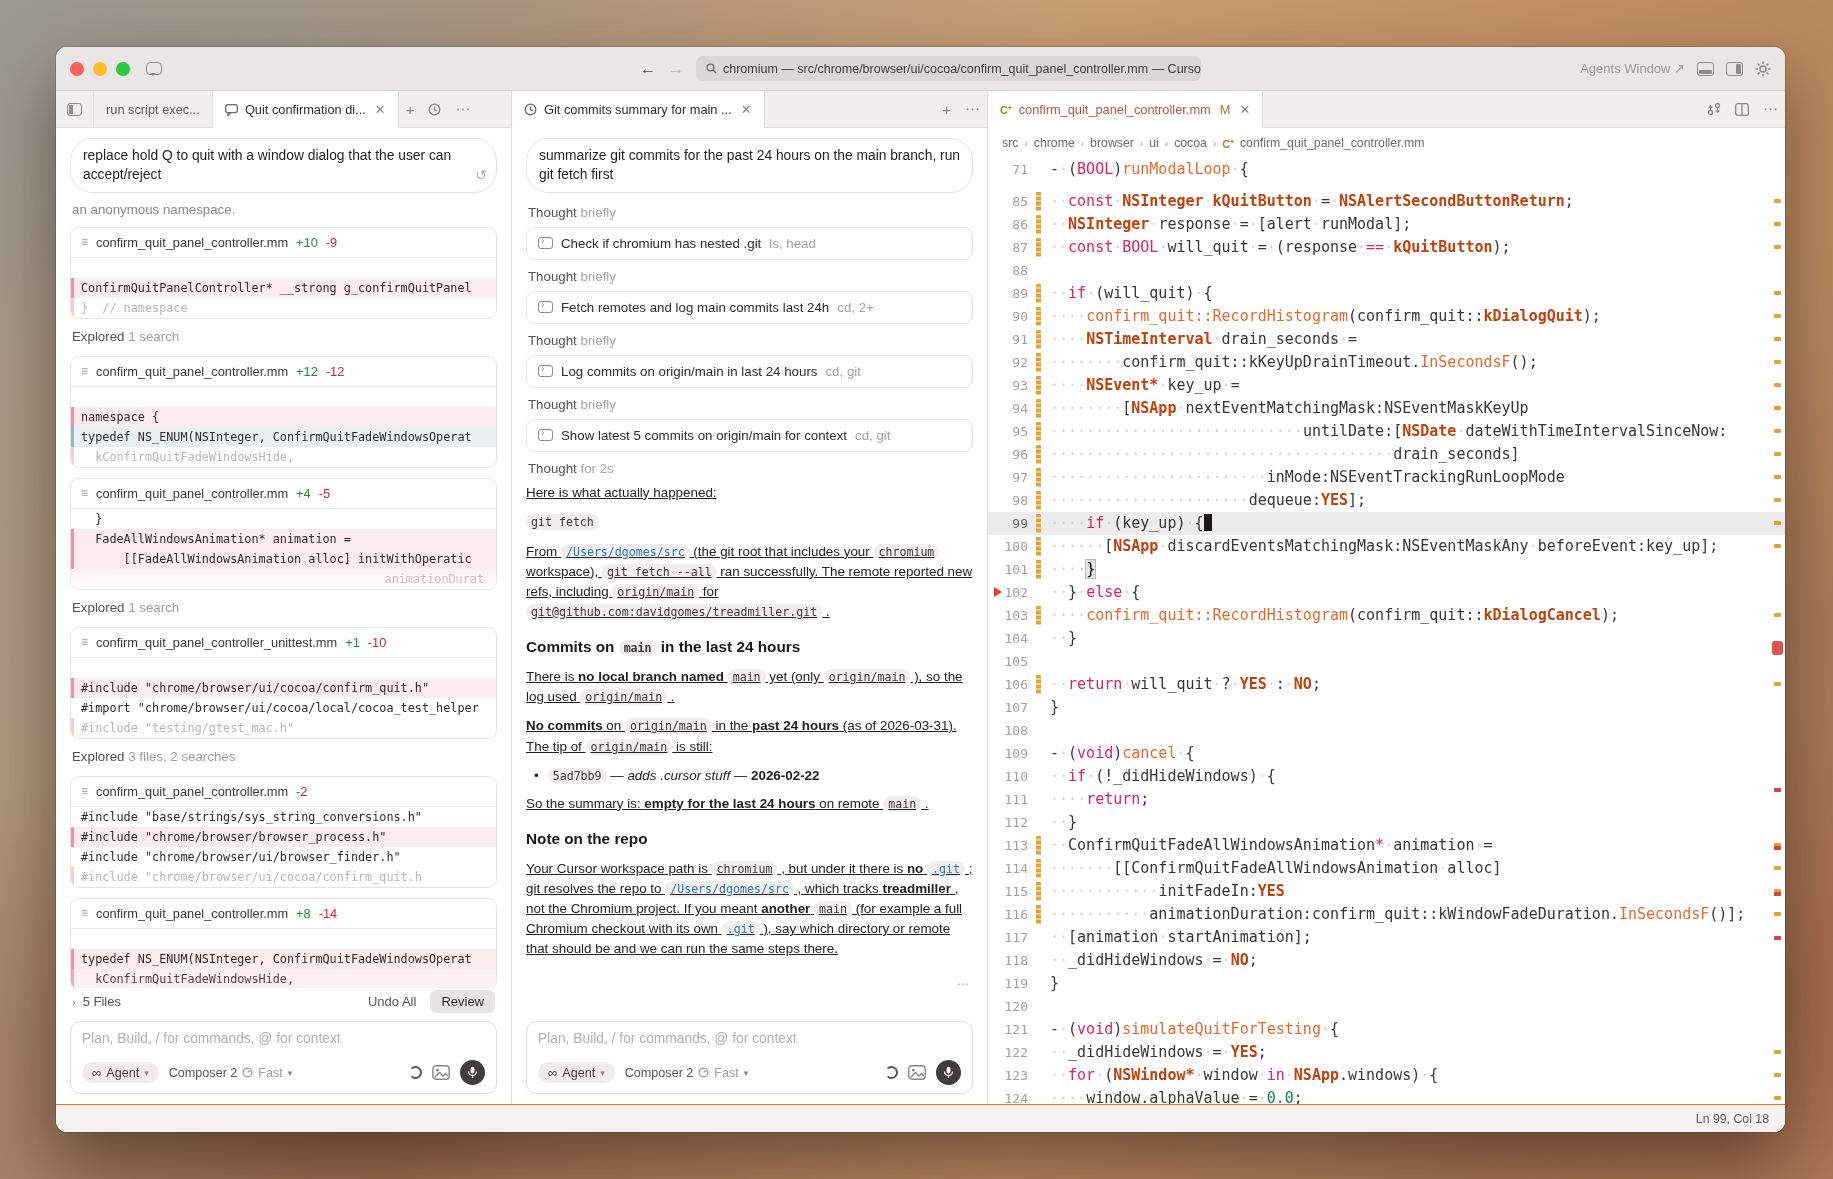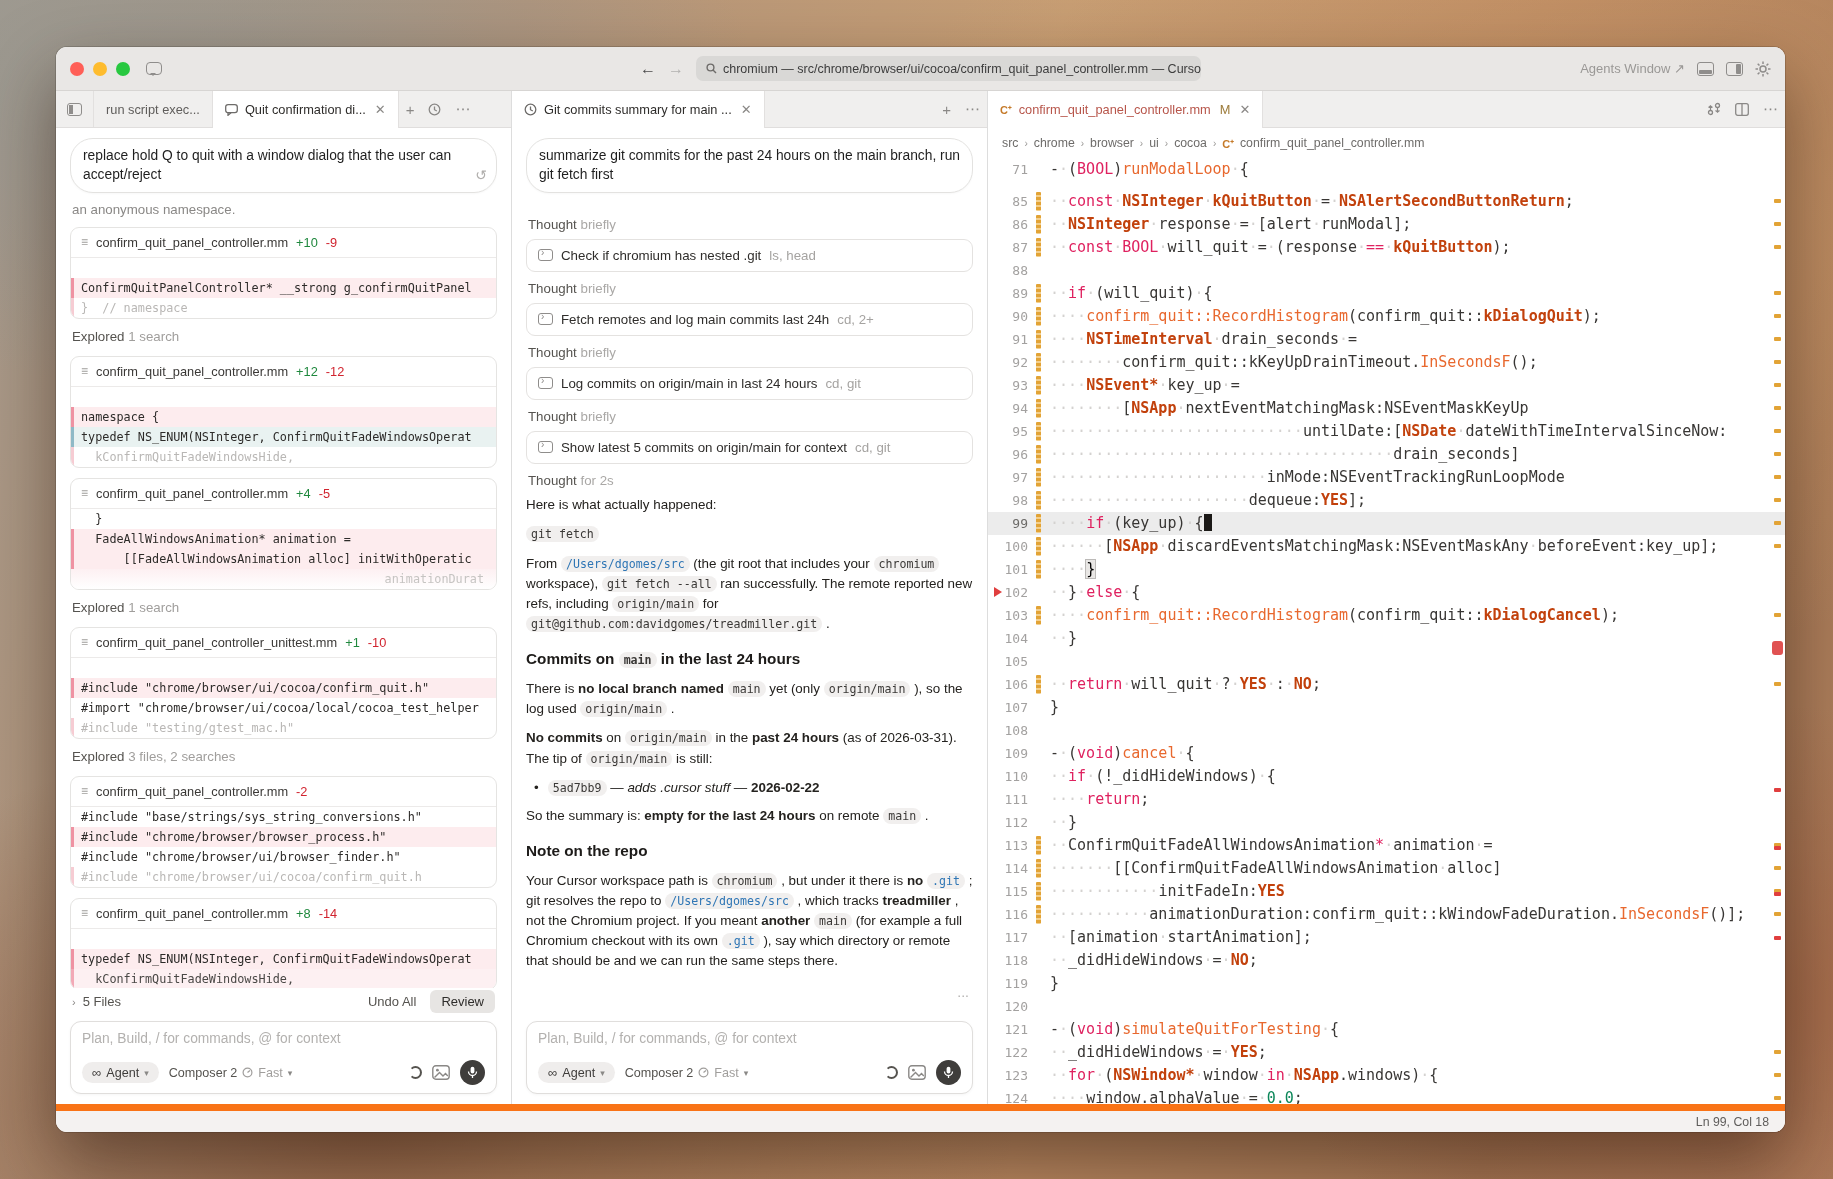--- a/index.html
+++ b/index.html
@@ -91,21 +91,21 @@
   .micbtn { width:25px; height:25px; border-radius:50%; background:#3f3d3b; display:flex; align-items:center; justify-content:center; }
 
   
   .thought { font-size:13.3px; color:#55534f; margin:2px 2px 7px; }
   .thought span { color:#aaa8a6; }
   .tpill { display:flex; align-items:center; gap:8px; border:1px solid #e4e2e0; border-radius:9px; height:33px; padding:0 11px; font-size:13.3px; color:#2f2d2b; margin-bottom:9px; white-space:nowrap; overflow:hidden; }
   .tpill .suffix { color:#a5a3a1; }
   .term-ic { width:15px; height:12px; border:1.3px solid #8f8d8b; border-radius:3px; position:relative; flex:0 0 auto; }
   .term-ic:after { content:"›"; position:absolute; left:2px; top:-3px; font-size:10px; color:#8f8d8b; }
   .md { font-size:13.4px; line-height:1.5; color:#24221f; }
-  .md p { margin:0 0 9px; }
+  .md p { margin:0 0 9px;text-decoration:underline; }
   .md h3 { font-size:15.3px; margin:14px 0 8px; color:#1d1b19; }
   .md .chipblock { margin:4px 0 10px; }
   .md li { list-style:none; margin:0 0 8px 8px; }
   .md li:before { content:"•"; margin-right:9px; }
   .chip { font-family:"DejaVu Sans Mono",monospace; font-size:11.6px; background:#f1efee; border-radius:8px; padding:1px 5px; color:#3a3836; }
   .chip.blue { color:#2f76b5; }
   .more-dots { text-align:right; color:#b3b1af; font-size:14px; padding:2px 4px 0; }
 
   
   .breadcrumbs { height:30px; display:flex; align-items:center; font-size:12.3px; color:#6e6c6a; padding:0 14px; gap:6px; flex:0 0 auto; background:#fff; white-space:nowrap; overflow:hidden; }
@@ -126,21 +126,21 @@
   .tk-w { color:#d4d2d0; } .tk-k { color:#df215f; } .tk-t { color:#c2410c;font-weight:bold; }
   .tk-f { color:#e8682e; } .tk-p { color:#38363­4; color:#383634; } .tk-n { color:#0b8658; }
   .tk-m { outline:1px solid #bcbab8; background:#e9e7e5; }
   .caret { display:inline-block; width:8px; height:17px; background:#1b1917; vertical-align:-3px; }
   .ruler { position:absolute; top:0; right:0; width:14px; bottom:0; }
   .rmark { position:absolute; right:4px; width:7px; height:4px; background:#e2a336; border-radius:1px; }
   .rmark.red { background:#e03e3e; }
   .rmark.big { width:11px; height:14px; right:2px; border-radius:3px; background:#e05252; }
 
   
-  .statusbar { height:28px; background:#f4f2f1; border-top:7px solid #f97316; display:flex; align-items:center; justify-content:flex-end; padding:0 16px; font-size:12.3px; color:#5f5d5b; flex:0 0 auto; }
+  .statusbar { height:28px; background:#f4f2f1; border-top:1px solid #f97316; display:flex; align-items:center; justify-content:flex-end; padding:0 16px; font-size:12.3px; color:#5f5d5b; flex:0 0 auto; }
   svg { display:block; }
 </style>
 </head>
 <body>
 
 <div class="window">
 
   <div class="titlebar">
     <div class="lights">
       <div class="light" style="background:#ff5f57"></div>
@@ -340,21 +340,21 @@
             </svg>
           <span>Git commits summary for main ...</span>
           <span class="x">✕</span>
         </div>
         <div class="spacer"></div>
         <div class="tiny">+</div>
         <div class="tiny">⋯</div>
       </div>
       <div class="chat">
         <div class="chat-scroll">
-          <div class="promptbox" style="margin-bottom:24px"><span>summarize git commits for the past 24 hours on the main branch, run git fetch first</span></div>
+          <div class="promptbox" style="margin-bottom:12px"><span>summarize git commits for the past 24 hours on the main branch, run git fetch first</span></div>
           <div id="thoughts">
               <div class="thought">Thought <span>briefly</span></div>
               <div class="tpill">
                 <span class="term-ic"></span>
                 <span>Check if chromium has nested .git</span>
                 <span class="suffix">ls, head</span>
               </div>
               <div class="thought">Thought <span>briefly</span></div>
               <div class="tpill">
                 <span class="term-ic"></span>

